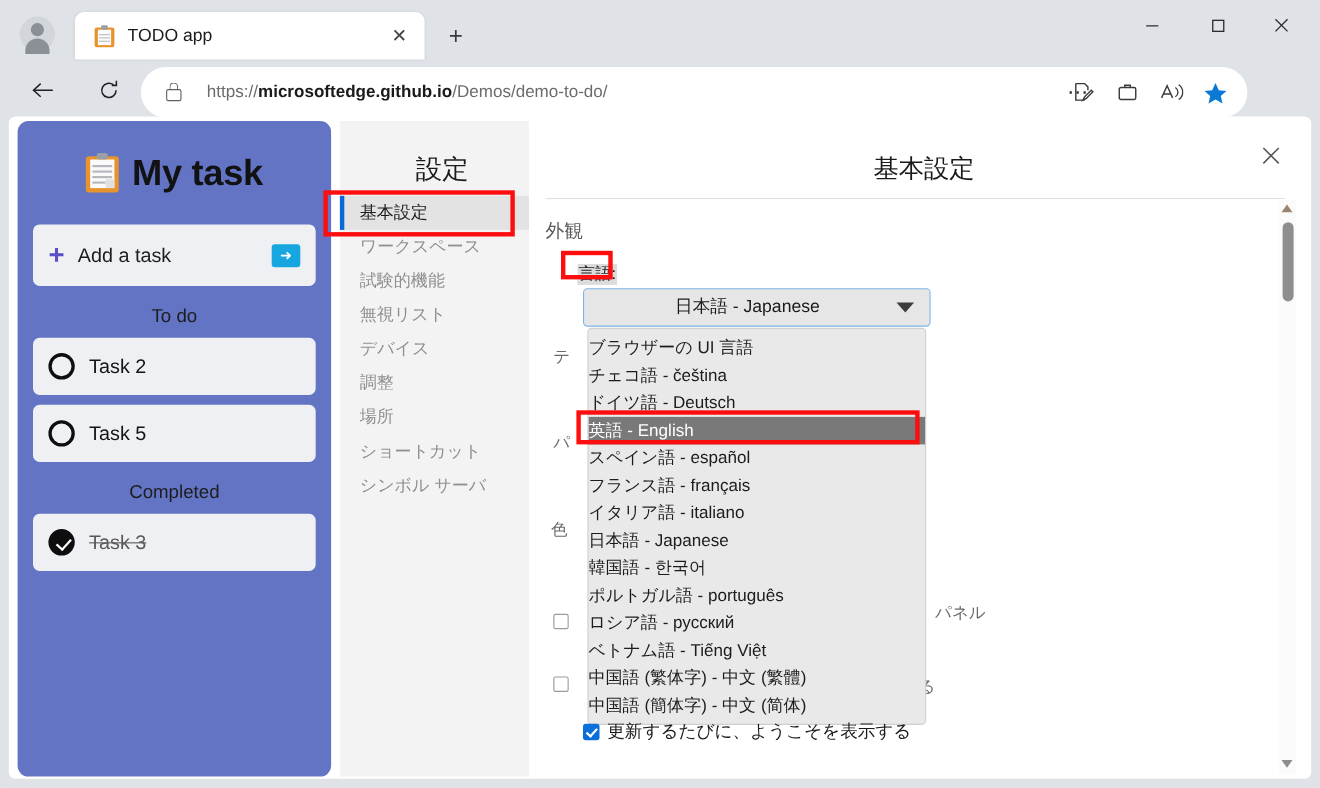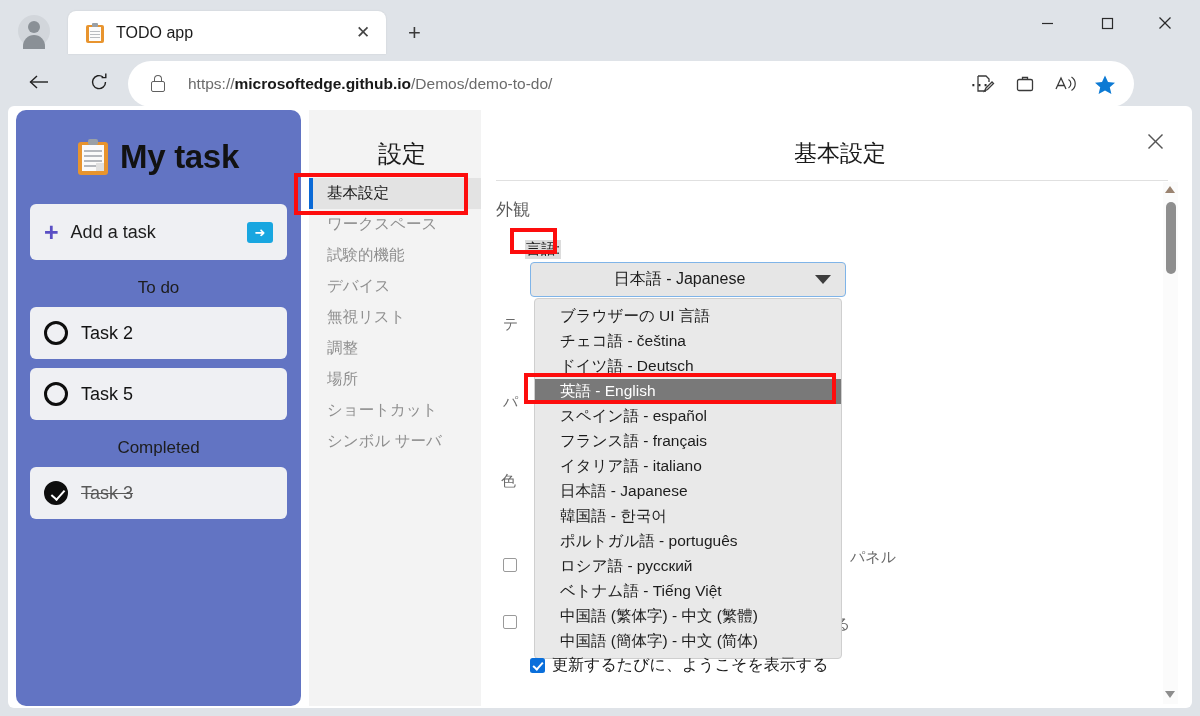--- a/index.html
+++ b/index.html
@@ -263,21 +263,21 @@
     border-top: 9px solid #3d3d3d;
   }
 
   .dropdown {
     position: absolute; left: 53px; top: 188px; width: 308px;
     background: #e9e9e9; border: 1px solid #cfcfcf; border-radius: 4px;
     padding: 5px 0 4px 0; overflow: hidden;
   }
   .dd-item {
     height: 25px; display: flex; align-items: center;
-    padding-left: 25px; font-size: 15.5px; color: #1c1c1c;
+    padding-left: 0; font-size: 15.5px; color: #1c1c1c;
     white-space: nowrap;
   }
   .dd-item.sel { background: #797979; color: #ffffff; }
 
   .bottom-cb {
     position: absolute; left: 49px; top: 545px;
     display: flex; align-items: center; gap: 7px;
   }
   .cb-on {
     width: 15px; height: 15px; background: #0a6fdb; border-radius: 2.5px;
@@ -462,24 +462,24 @@
         <div class="nav-item active">
           <span>基本設定</span>
         </div>
         <div class="nav-item">
           <span>ワークスペース</span>
         </div>
         <div class="nav-item">
           <span>試験的機能</span>
         </div>
         <div class="nav-item">
+          <span>無視リスト</span>
+        </div>
+        <div class="nav-item">
           <span>デバイス</span>
-        </div>
-        <div class="nav-item">
-          <span>無視リスト</span>
         </div>
         <div class="nav-item">
           <span>調整</span>
         </div>
         <div class="nav-item">
           <span>場所</span>
         </div>
         <div class="nav-item">
           <span>ショートカット</span>
         </div>

